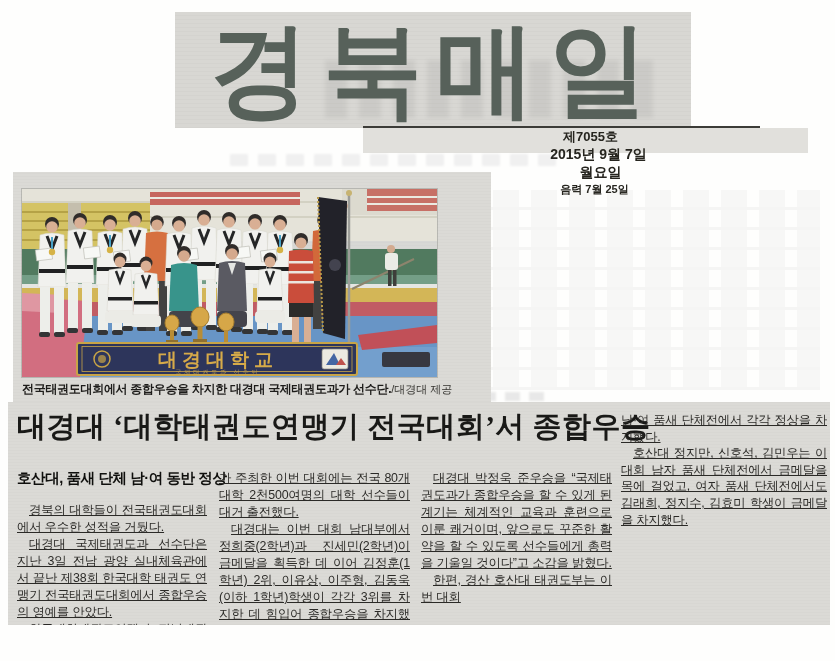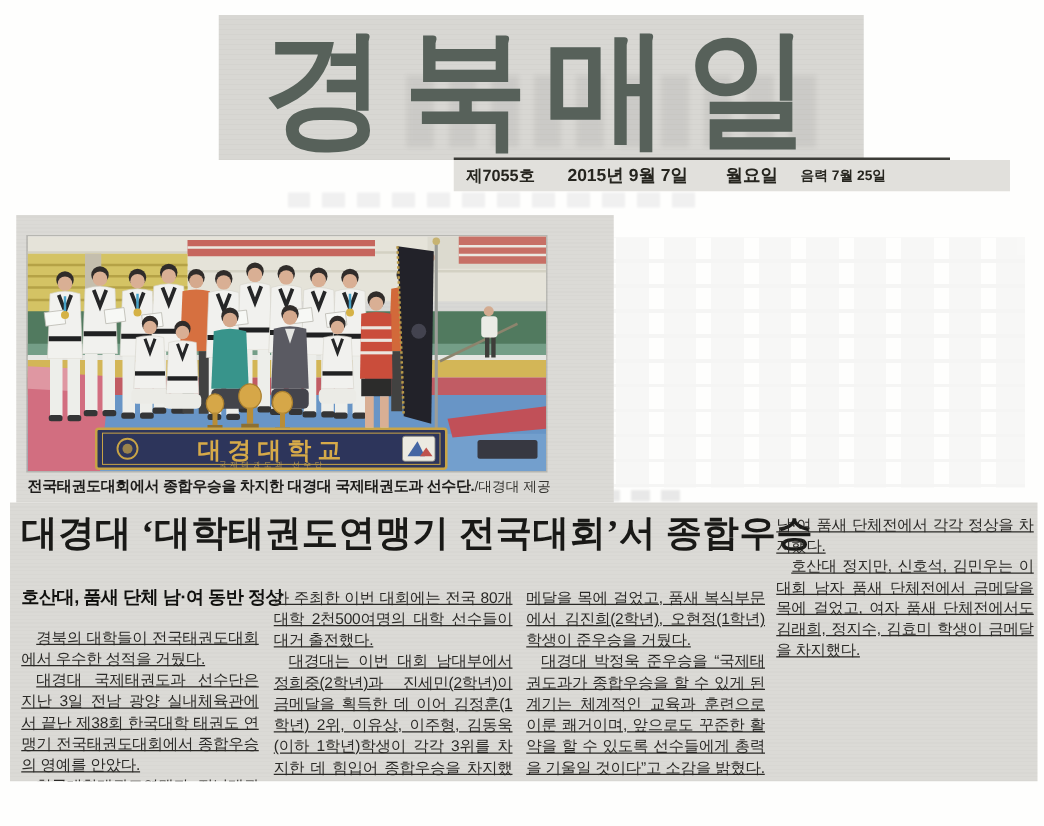--- a/index.html
+++ b/index.html
@@ -16,21 +16,21 @@
     background-image:repeating-linear-gradient(0deg,rgba(0,0,0,.02) 0 1px,transparent 1px 4px);
     display:flex;align-items:center;justify-content:center;overflow:hidden;}
   .masthead-title{
     font-size:99px;font-weight:800;color:#57615a;letter-spacing:14px;
     line-height:110px;white-space:nowrap;transform:scaleY(1.04);margin-left:6px;}
   .mast-ghost{position:absolute;left:150px;top:48px;width:340px;height:58px;opacity:.08;
     background:repeating-linear-gradient(90deg,#444 0 22px,transparent 22px 34px);filter:blur(2px);}
   
   .daterule{position:absolute;left:363px;top:126px;width:397px;height:2px;background:#3c3c38;}
   .datestrip{left:363px;top:128px;width:445px;height:25px;background:#e1e0dc;
-    display:flex;align-items:center;gap:0;padding:0;box-sizing:border-box;}
+    display:flex;align-items:center;gap:0;padding:0;box-sizing:border-box;flex-direction:column;}
   .datestrip span{white-space:nowrap;color:#26251f;}
   .d-issue{font-size:13px;font-weight:700;margin-left:10px;}
   .d-date{font-size:14px;font-weight:700;margin-left:26px;}
   .d-week{font-size:14px;font-weight:700;margin-left:30px;}
   .d-lunar{font-size:11px;font-weight:600;margin-left:18px;color:#3a3933;}
   
   .photo-sheet{left:13px;top:172px;width:478px;height:230px;}
   .photo-frame{position:absolute;left:9px;top:17px;width:415px;height:188px;overflow:hidden;
     box-shadow:0 0 0 1px rgba(120,120,115,.35);}
   .photo-frame svg{display:block;width:100%;height:100%;}
@@ -255,21 +255,21 @@
         <rect x="300" y="160" width="26" height="20" rx="2" fill="#f0ede2" stroke="#88857a" stroke-width="0.7"></rect>
         <polygon points="304,176 312,164 318,176" fill="#3c5fa0"></polygon>
         <polygon points="314,176 319,169 324,176" fill="#c04a42"></polygon>
         <text x="196" y="177" text-anchor="middle" font-size="19" font-weight="bold" fill="#d9a83f" letter-spacing="5">대경대학교</text>
         <text x="196" y="184.5" text-anchor="middle" font-size="6" fill="#c09a45" letter-spacing="3">국제태권도과 선수단</text>
       </g>
       <rect x="0" y="0" width="415" height="188" fill="#b8c4d4" opacity="0.07"></rect>
     </svg>
   </div>
   <div class="caption-row">
-    <span class="caption">전국태권도대회에서 종합우승을 차지한 대경대 국제태권도과 선수단.</span>
+    <span class="caption">전국태권도대회에서 종합우승을 차지한 대경대 국제태권도과가 선수단.</span>
     <span class="credit">/대경대 제공</span>
   </div>
 </div>
 
 <div class="sheet article-sheet">
   <div class="headline">대경대 ‘대학태권도연맹기 전국대회’서 종합우승</div>
 
   <div class="col col1">
     <div class="subhead">호산대, 품새 단체 남·여 동반 정상</div>
     <p class="ind">경북의 대학들이 전국태권도대회에서 우수한 성적을 거뒀다.</p>
@@ -277,21 +277,20 @@
     <p class="ind">한국대학태권도연맹과 전남태권도협회</p>
   </div>
 
   <div class="col col2">
     <p>가 주최한 이번 대회에는 전국 80개 대학 2천500여명의 대학 선수들이 대거 출전했다.</p>
     <p class="ind">대경대는 이번 대회 남대부에서 정희중(2학년)과 진세민(2학년)이 금메달을 획득한 데 이어 김정훈(1학년) 2위, 이유상, 이주형, 김동욱(이하 1학년)학생이 각각 3위를 차지한 데 힘입어 종합우승을 차지했다.</p>
 
   </div>
 
   <div class="col col3">
-    <p>메달을 목에 걸었고, 품새 복식부문에서 김진희(2학년), 오현정(1학년)학생이 준우승을 거뒀다.</p>
     <p class="ind">대경대 박정욱 준우승을 “국제태권도과가 종합우승을 할 수 있게 된 계기는 체계적인 교육과 훈련으로 이룬 쾌거이며, 앞으로도 꾸준한 활약을 할 수 있도록 선수들에게 총력을 기울일 것이다”고 소감을 밝혔다.</p>
     <p class="ind">한편, 경산 호산대 태권도부는 이번 대회</p>
   </div>
 
   <div class="col col4">
     <p>남·여 품새 단체전에서 각각 정상을 차지했다.</p>
     <p class="ind">호산대 정지만, 신호석, 김민우는 이 대회 남자 품새 단체전에서 금메달을 목에 걸었고, 여자 품새 단체전에서도 김래희, 정지수, 김효미 학생이 금메달을 차지했다.</p>
 
   </div>
 </div>

